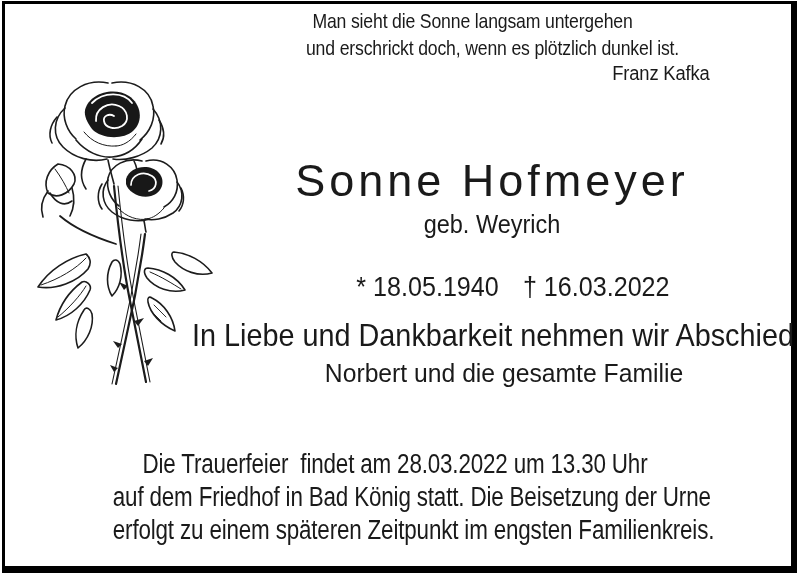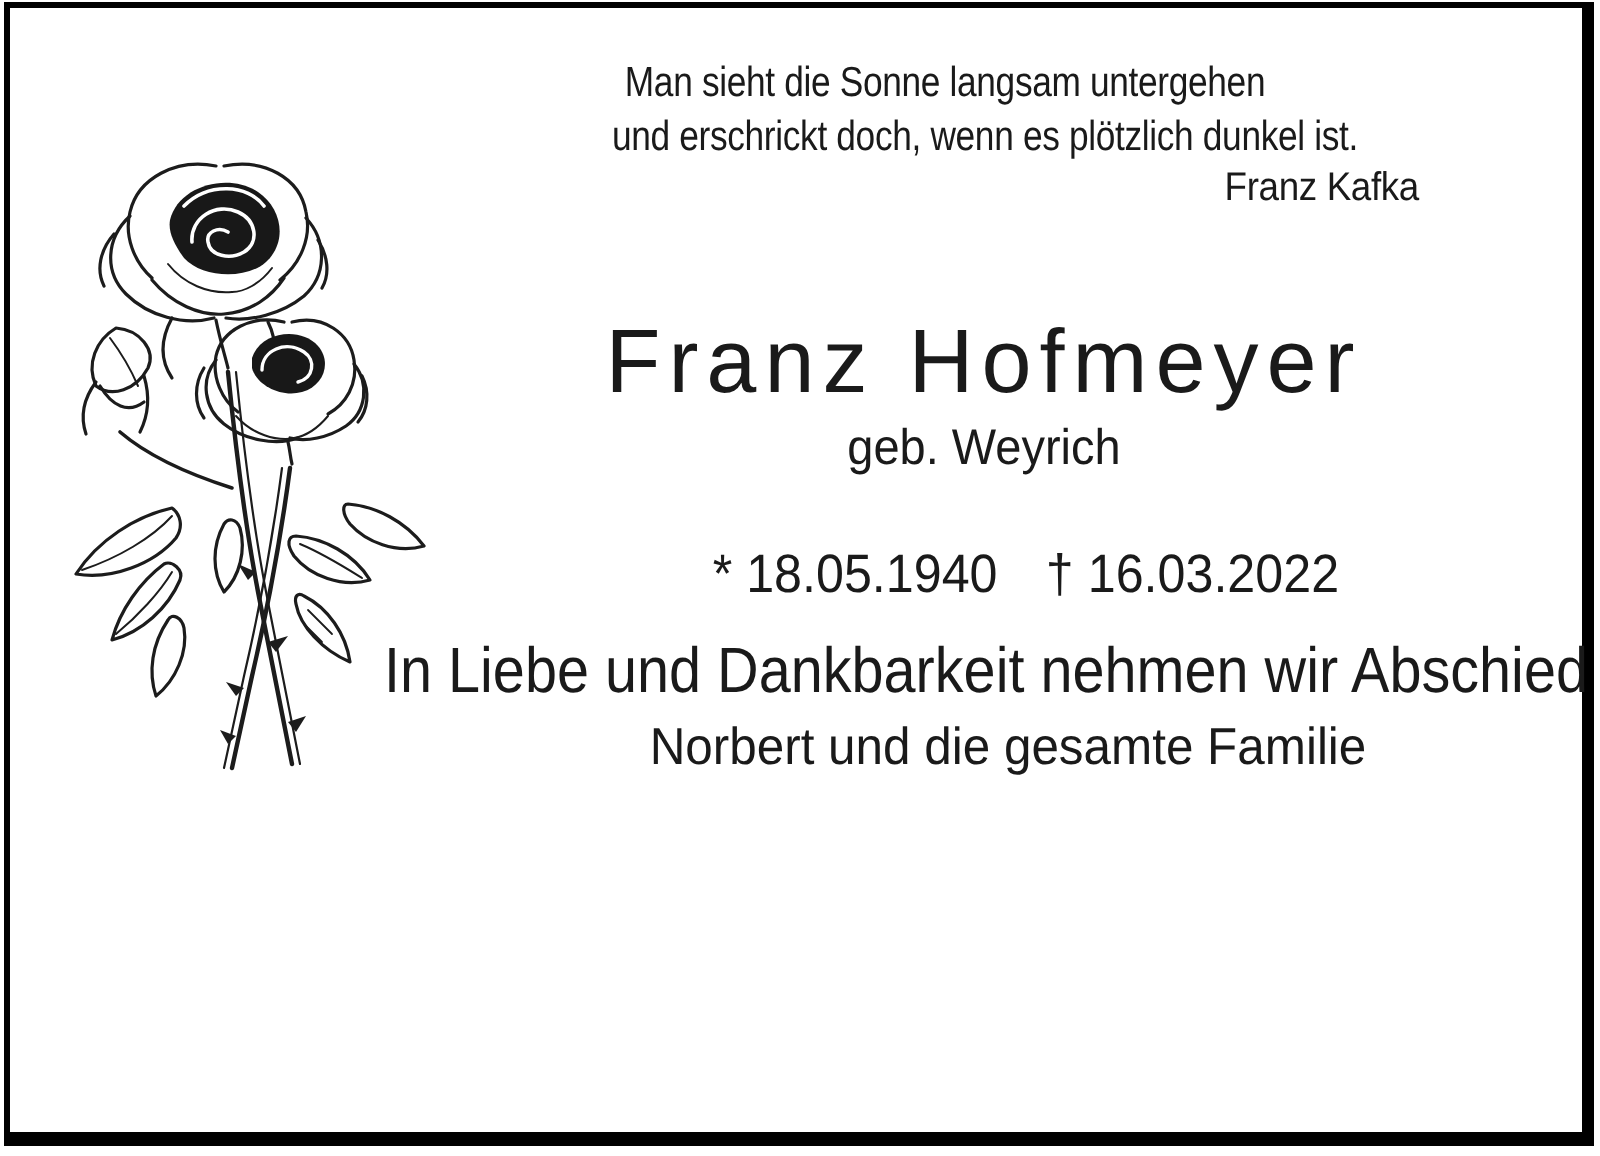--- a/index.html
+++ b/index.html
@@ -24,21 +24,21 @@
     bottom: 5px;
     border-style: solid;
     border-color: #000000;
     border-width: 3px 6px 7px 3px;
     pointer-events: none;
   }
 
   
   .quote {
     position: absolute;
-    top: 28px;
+    top: 7px;
     left: 270px;
     width: 445px;
     text-align: center;
     font-size: 21px;
     line-height: 27px;
     letter-spacing: -0.2px;
   }
   .quote .qline { transform: scaleX(0.84); transform-origin: 50% 50%; white-space: pre; }
   .quote .qline1 { position: relative; left: -20px; }
   .quote .attribution {
@@ -209,27 +209,32 @@
     </svg>
   </figure>
 
   <div class="quote">
     <div class="qline qline1">Man sieht die Sonne langsam untergehen</div>
     <div class="qline">und erschrickt doch, wenn es plötzlich dunkel ist.</div>
     <div class="attribution">Franz Kafka</div>
   </div>
 
   <div class="deceased">
-    <h1 class="name">Franz Hofmeyer</h1>
+    <h1 class="name">Sonne Hofmeyer</h1>
     <div class="maiden">geb. Weyrich</div>
     <div class="dates">
       <span>* 18.05.1940</span><span class="date-gap"></span><span>† 16.03.2022</span>
     </div>
   </div>
 
   <div class="farewell-1">
     <div class="inner">In Liebe und Dankbarkeit nehmen wir Abschied</div>
   </div>
   <div class="farewell-2">
     <div class="inner">Norbert und die gesamte Familie</div>
   </div>
 
+  <div class="funeral">
+    <div class="fline">Die Trauerfeier  findet am 28.03.2022 um 13.30 Uhr</div>
+    <div class="fline">auf dem Friedhof in Bad König statt. Die Beisetzung der Urne</div>
+    <div class="fline">erfolgt zu einem späteren Zeitpunkt im engsten Familienkreis.</div>
+  </div>
 </div>
 
 </body></html>

